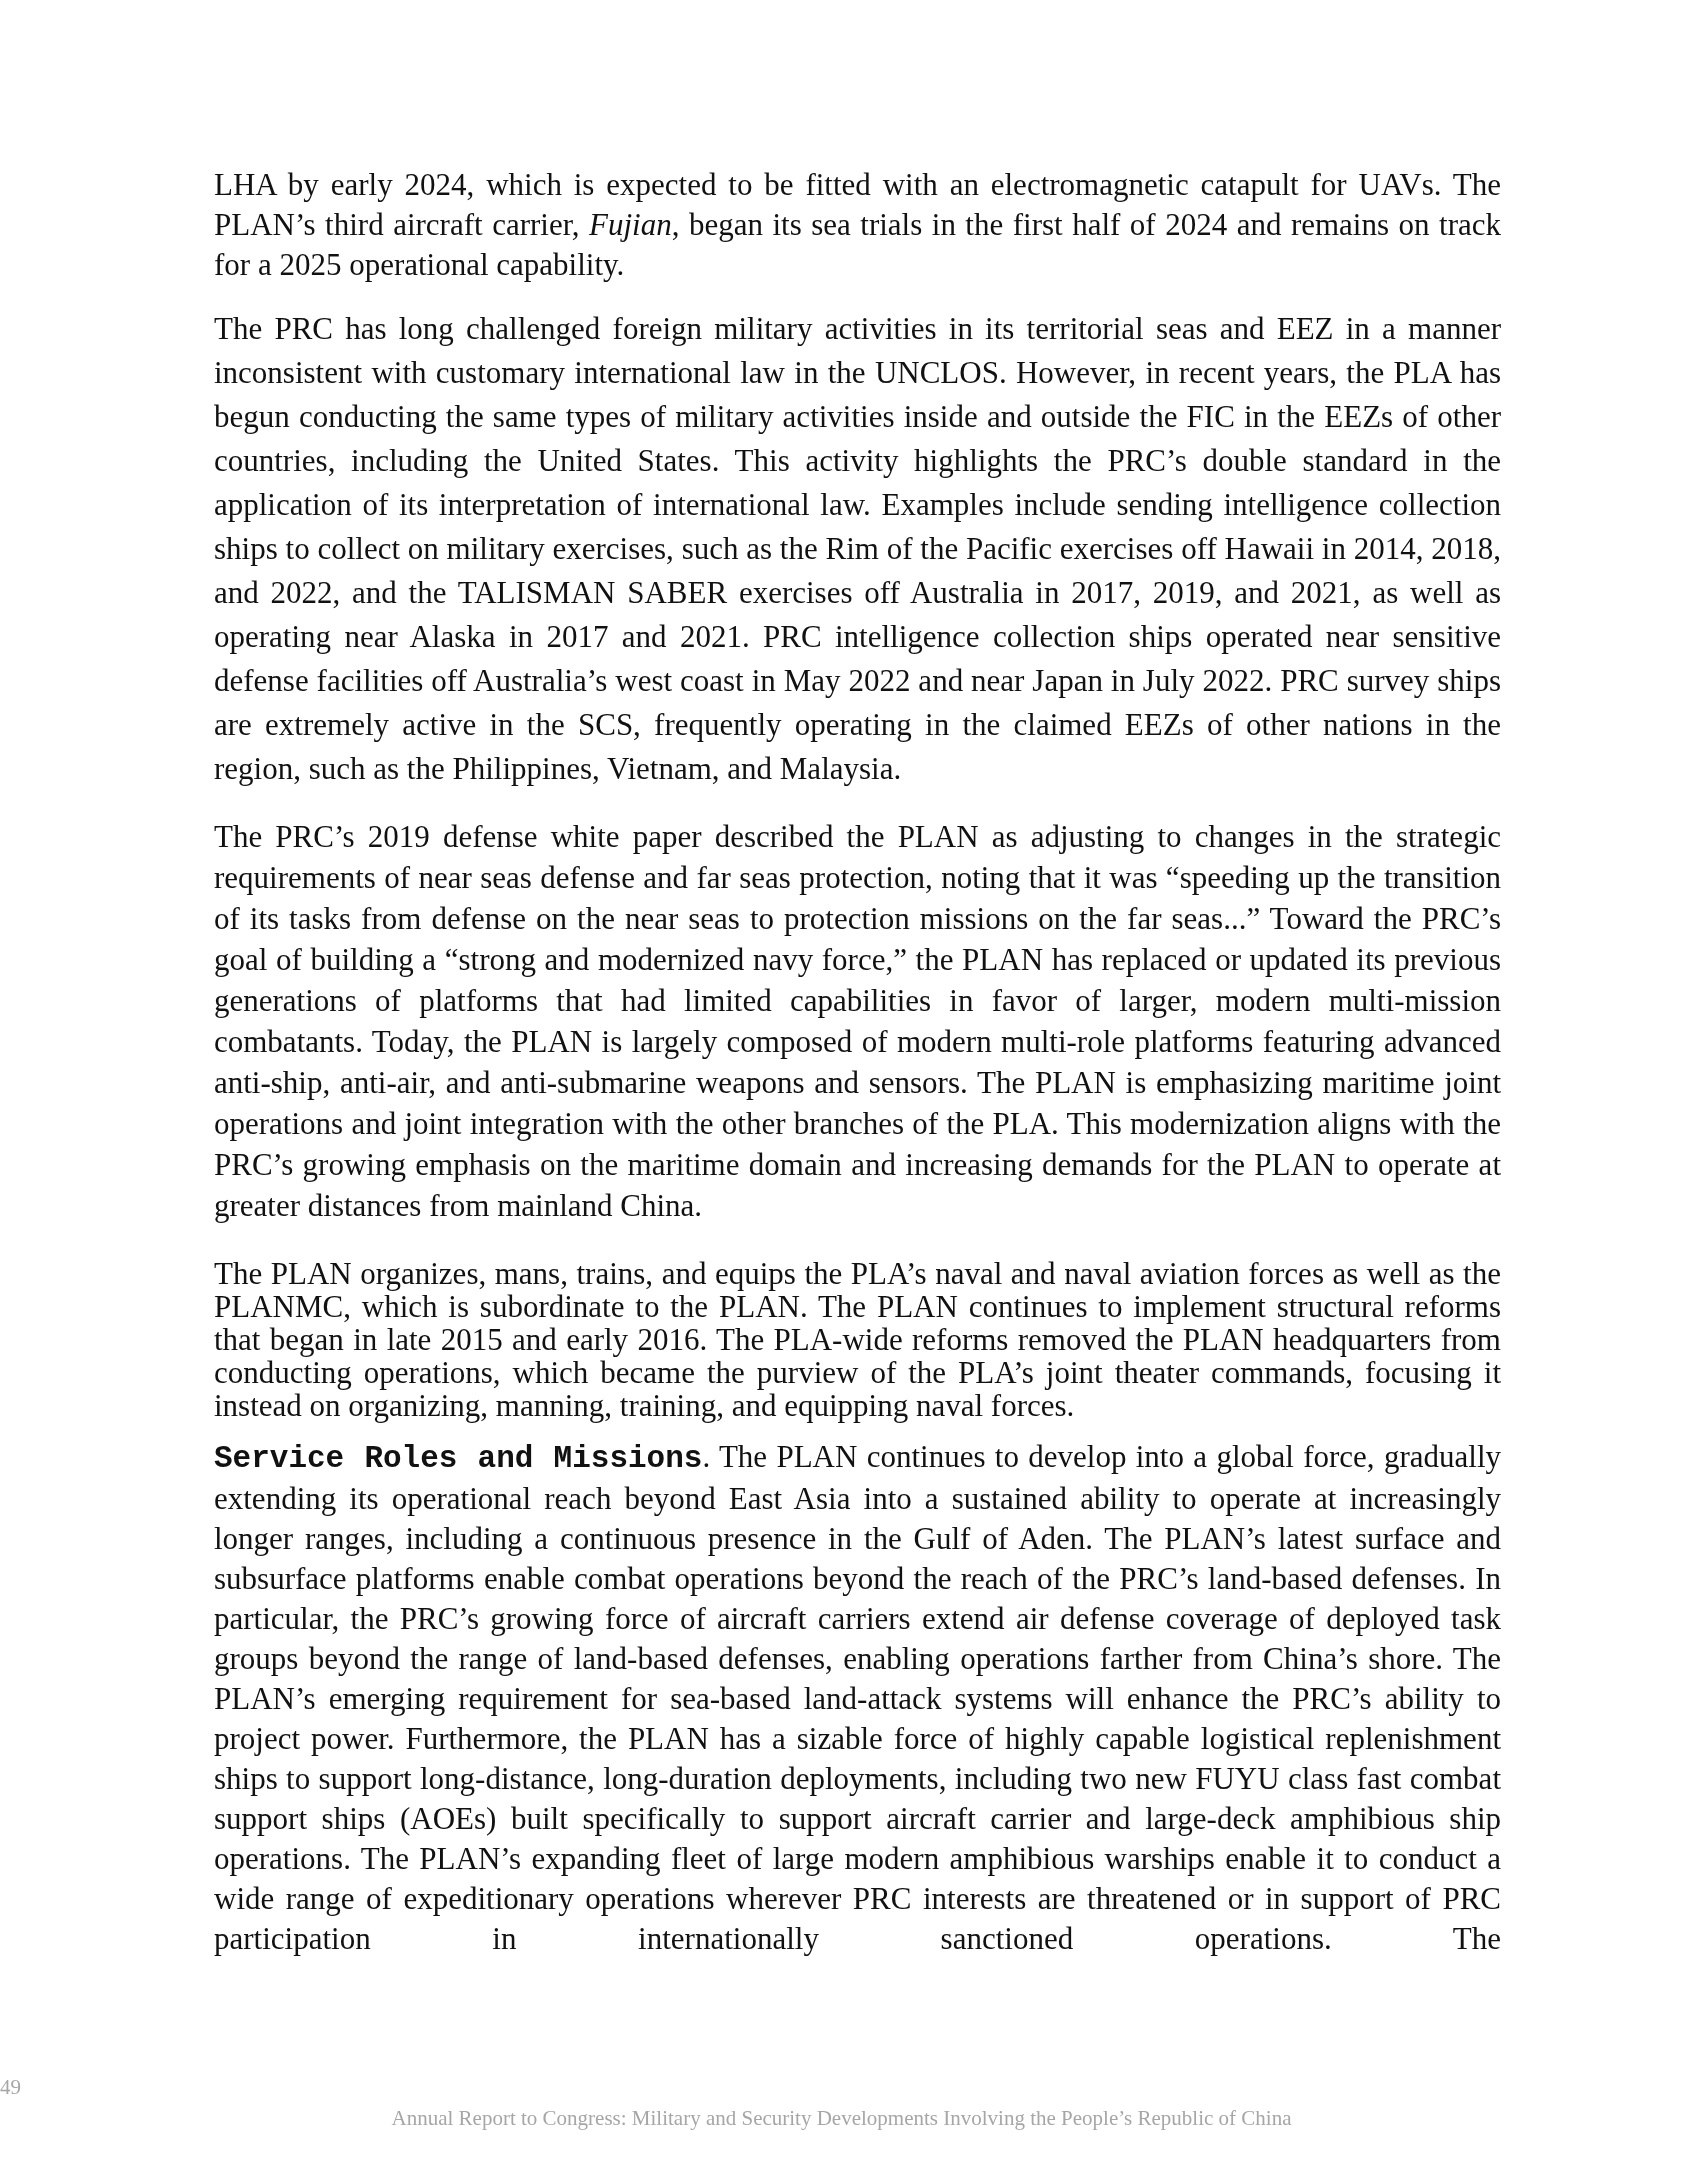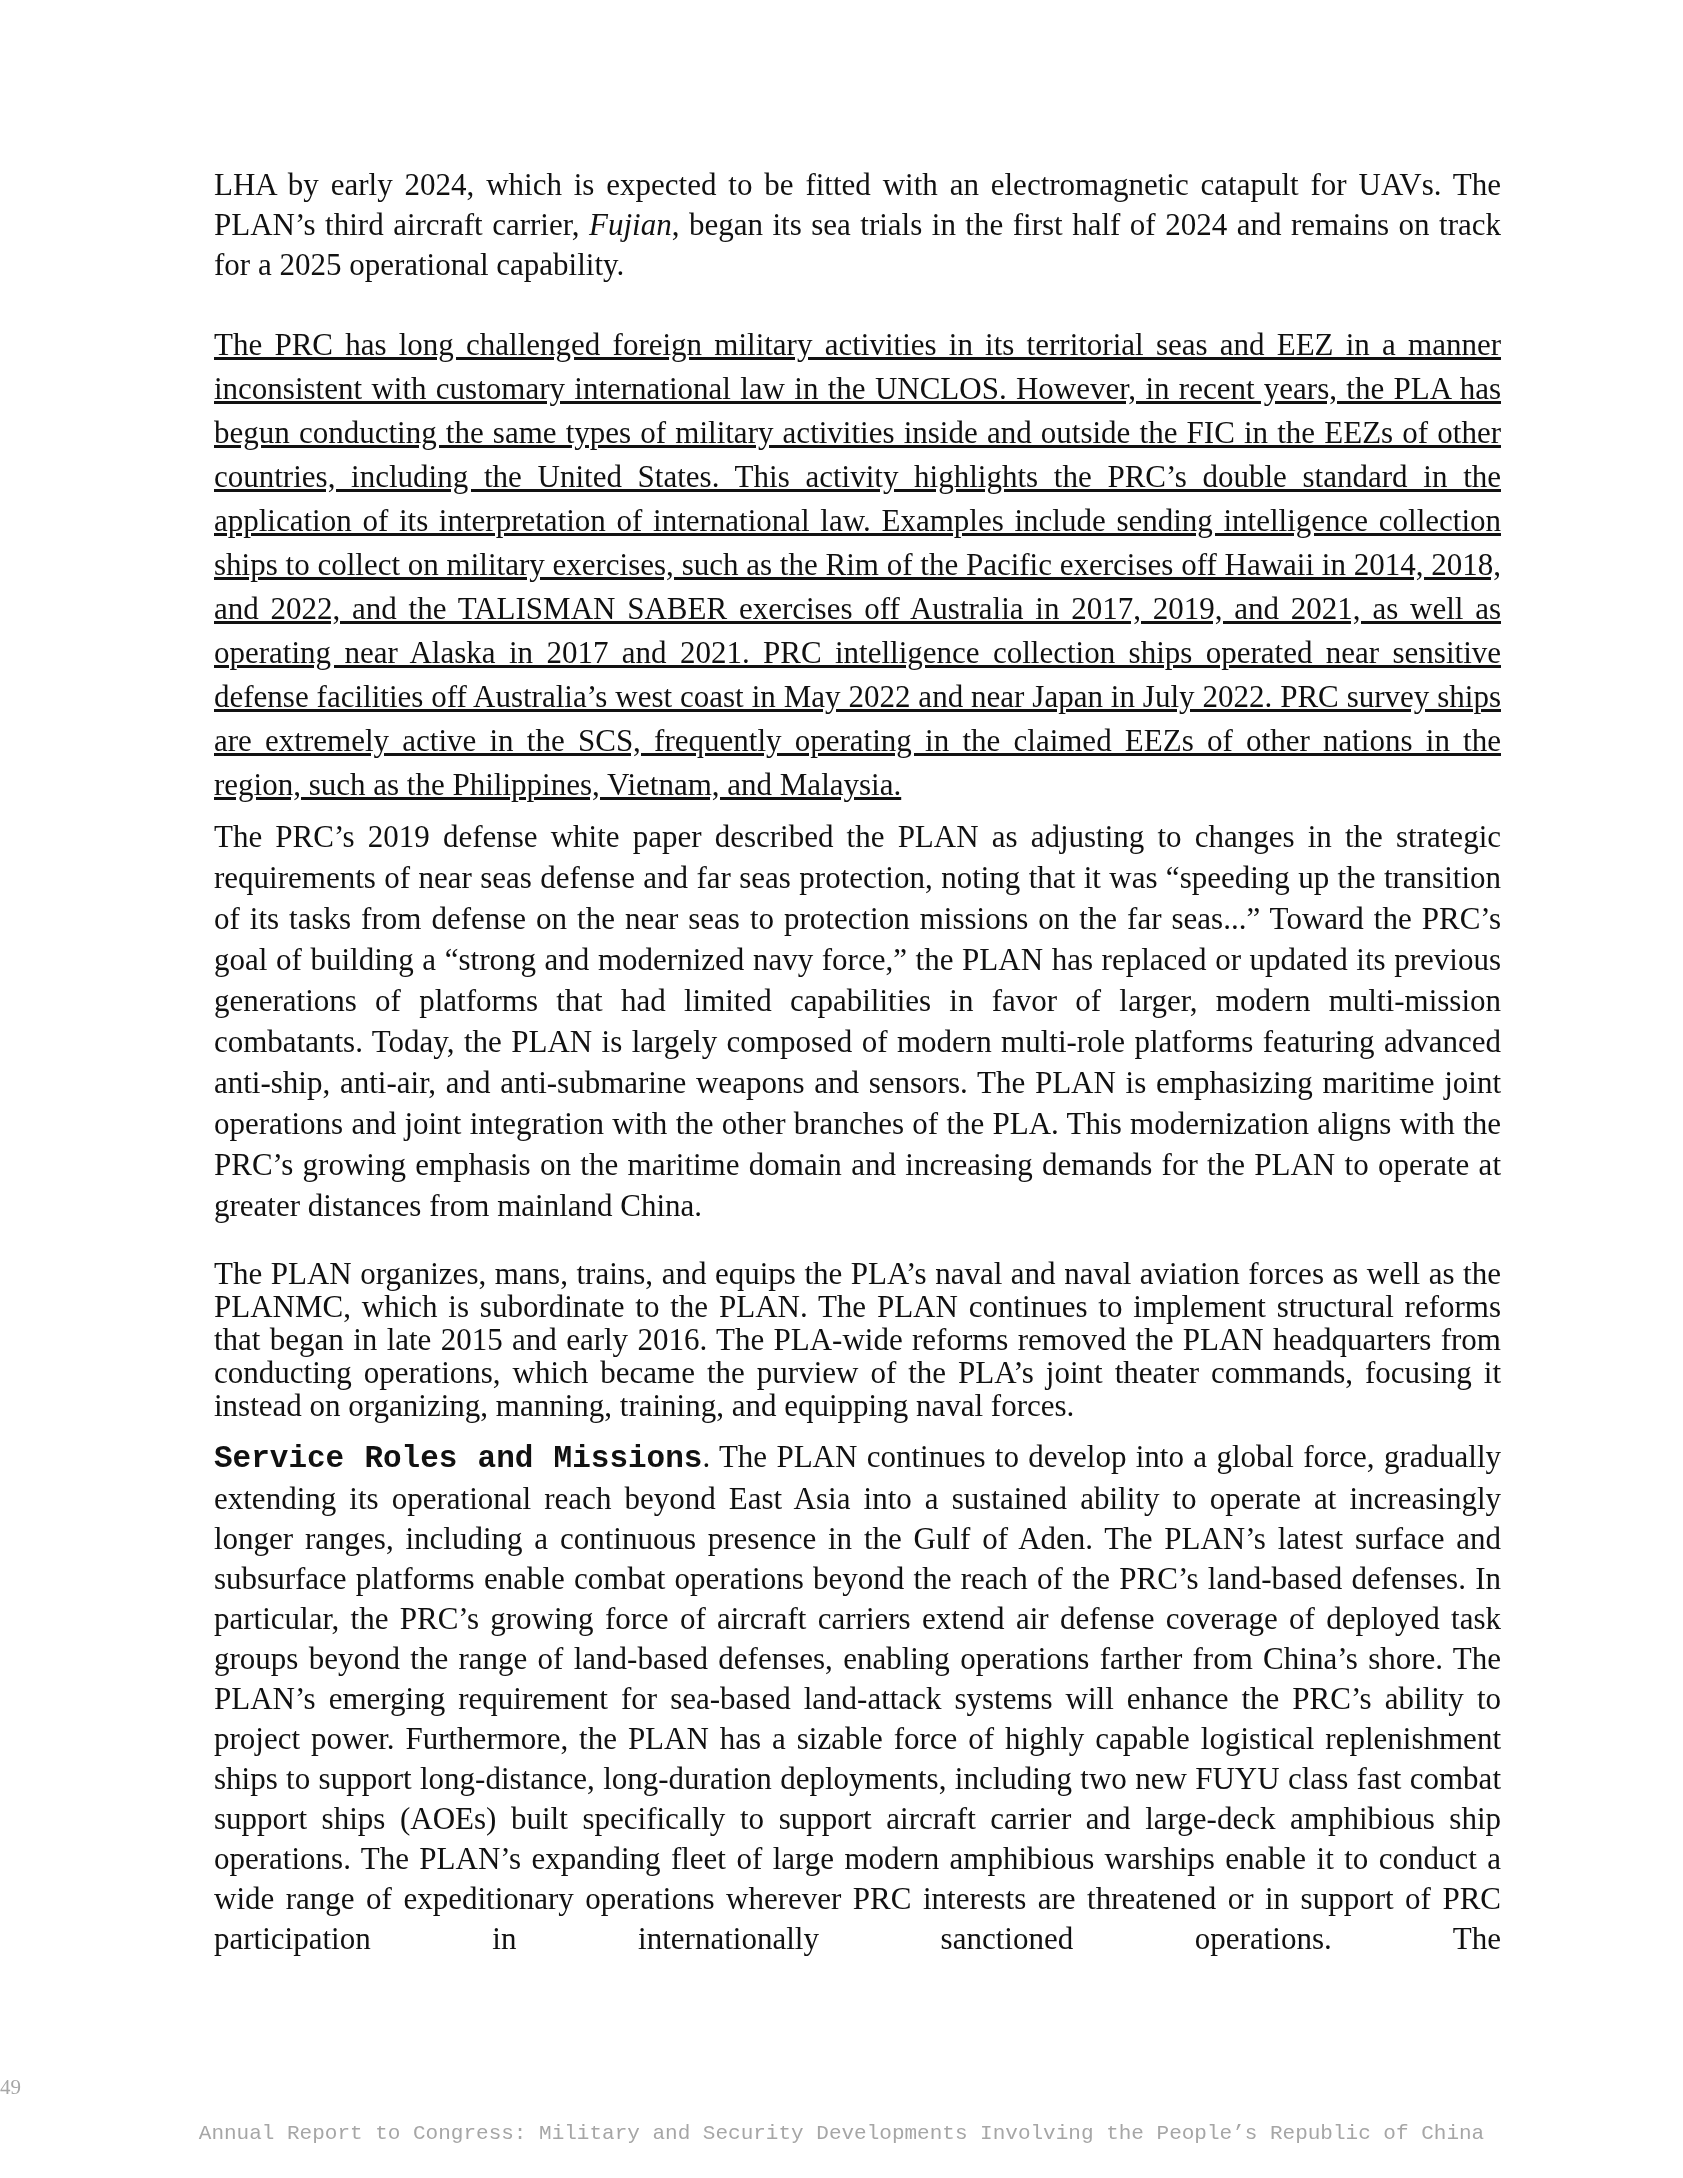--- a/index.html
+++ b/index.html
@@ -4,34 +4,34 @@
 <style>
   html, body { margin: 0; padding: 0; background: #ffffff; }
   body { width: 1683px; height: 2178px; position: relative; overflow: hidden; }
   .page { position: absolute; left: 0; top: 0; width: 1683px; height: 2178px; background: #fff; }
   .para {
     position: absolute; left: 198px; width: 1287px; margin: 16px;
     font-family: "Liberation Serif", "DejaVu Serif", serif;
     font-size: 31px; color: #111; text-align: justify;
   }
   #p1 { top: 149px; line-height: 40px; }
-  #p2 { top: 307px; line-height: 44px; text-decoration: underline; }
+  #p2 { top: 291px; line-height: 44px; }
   #p3 { top: 800px; line-height: 41px; }
   #p4 { top: 1241px; line-height: 33px; }
   #p5 { top: 1421px; line-height: 40px; }
   .p5 { text-align-last: justify; }
   b { font-weight: bold; font-family: Liberation Mono, monospace; }
   i { font-style: italic; }
   .footer-num {
     position: absolute; left: 0; width: 1683px; top: 2075px; text-align: left;
     font-family: "Liberation Serif", serif; font-size: 21px; color: #a6a6a6;
   }
   .footer-title {
     position: absolute; left: 0; width: 1683px; top: 2106px; text-align: center;
-    font-family: Liberation Mono, monospace; font-size: 21px; color: #a6a6a6; margin-top: 16px;
+    font-family: Liberation Serif, serif; font-size: 21px; color: #a6a6a6;
   }
 </style>
 </head>
 <body>
 
 <div class="page">
   <p id="p1" class="para"><span>LHA by early 2024, which is expected to be fitted with an electromagnetic catapult for UAVs. The PLAN’s third aircraft carrier, </span><i>Fujian</i><span>, began its sea trials in the first half of 2024 and remains on track for a 2025 operational capability.</span></p>
 
   <p id="p2" class="para">The PRC has long challenged foreign military activities in its territorial seas and EEZ in a manner inconsistent with customary international law in the UNCLOS. However, in recent years, the PLA has begun conducting the same types of military activities inside and outside the FIC in the EEZs of other countries, including the United States. This activity highlights the PRC’s double standard in the application of its interpretation of international law. Examples include sending intelligence collection ships to collect on military exercises, such as the Rim of the Pacific exercises off Hawaii in 2014, 2018, and 2022, and the TALISMAN SABER exercises off Australia in 2017, 2019, and 2021, as well as operating near Alaska in 2017 and 2021. PRC intelligence collection ships operated near sensitive defense facilities off Australia’s west coast in May 2022 and near Japan in July 2022. PRC survey ships are extremely active in the SCS, frequently operating in the claimed EEZs of other nations in the region, such as the Philippines, Vietnam, and Malaysia.</p>
 

